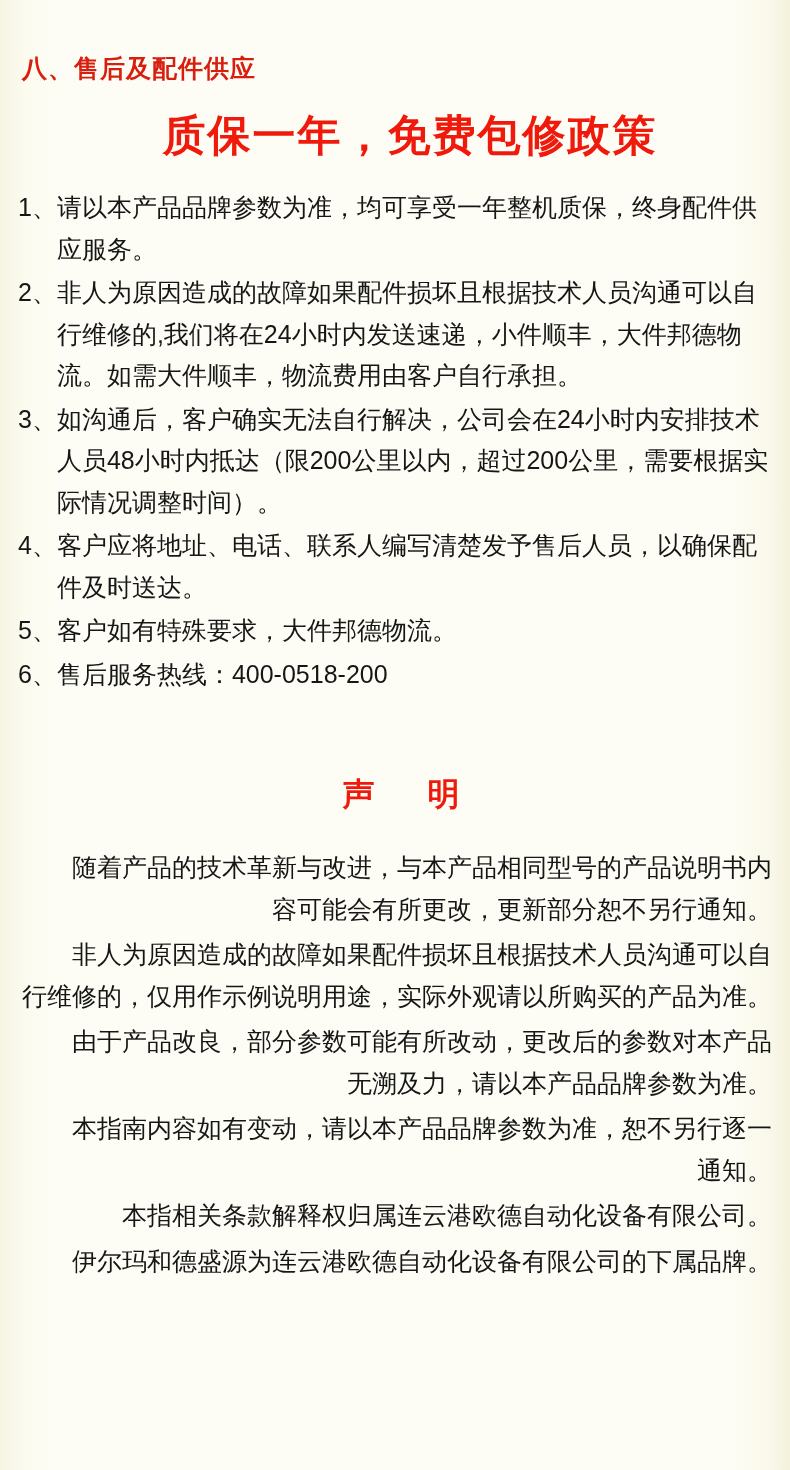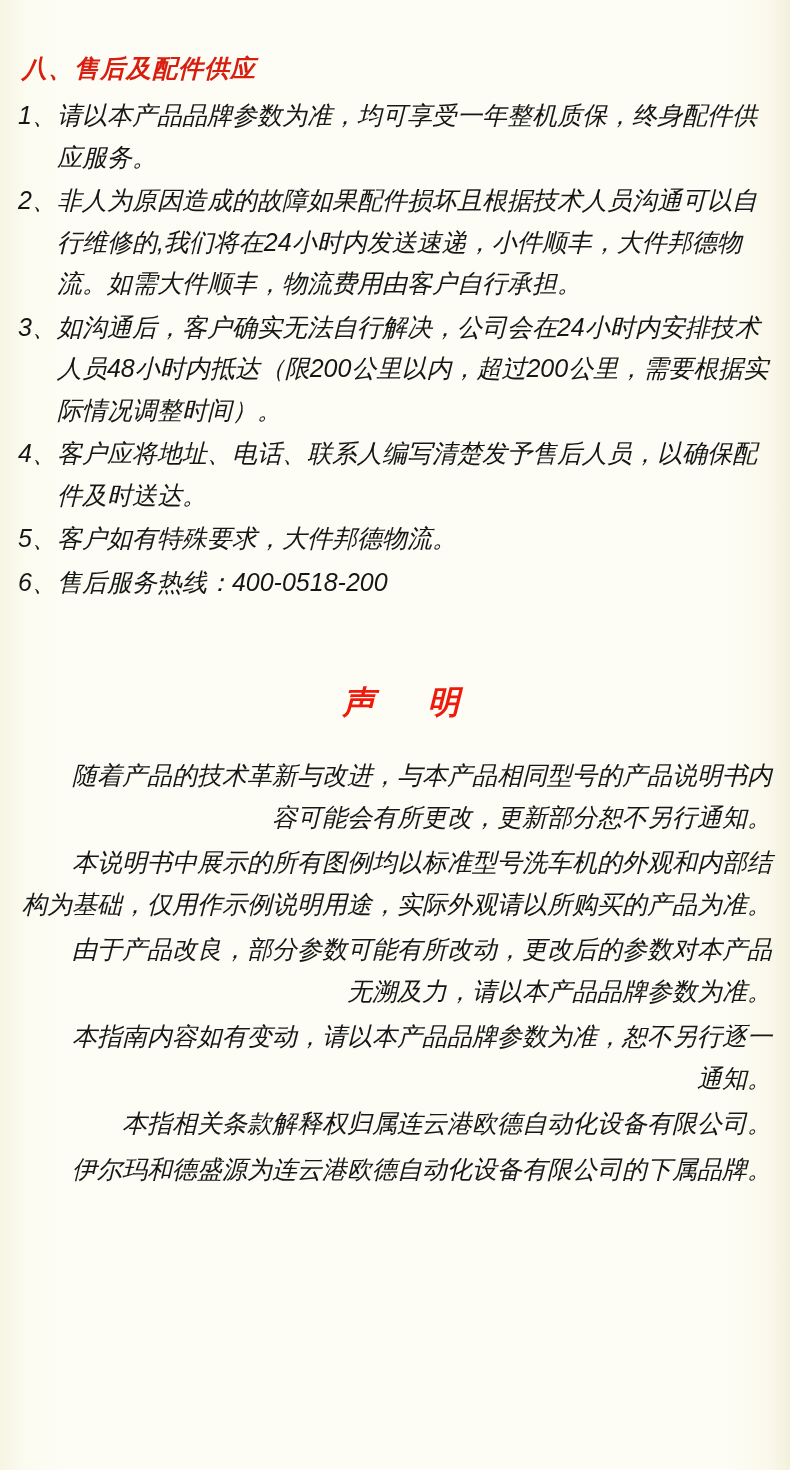--- a/index.html
+++ b/index.html
@@ -15,21 +15,20 @@
     -webkit-font-smoothing: antialiased;
   }
   .page {
     position: relative;
     width: 790px;
     min-height: 1470px;
     box-sizing: border-box;
     padding: 52px 18px 10px 18px;
     background:
       linear-gradient(to right, #f6f4e2 0px, #fcfbf0 26px, #fdfdf5 60px, #fdfdf5 730px, #faf8ea 770px, #f3f0dc 790px);
-    font-style: italic;
   }
   .section-title {
     color: #d81f0f;
     font-size: 25px;
     font-weight: bold;
     letter-spacing: 1px;
     margin: 0 0 10px 4px;
   }
   .big-headline {
     color: #ef1a0c;
@@ -79,20 +78,21 @@
     text-align: right;
   }
 </style>
 </head>
 <body>
 
 <div class="page">
 
   <h1 class="section-title">八、售后及配件供应</h1>
 
+  <h2 class="big-headline">质保一年，免费包修政策</h2>
 
   <ul class="list">
     <li>
       <span class="num">1、</span>
       <span class="txt">请以本产品品牌参数为准，均可享受一年整机质保，终身配件供应服务。</span>
     </li>
     <li>
       <span class="num">2、</span>
       <span class="txt">非人为原因造成的故障如果配件损坏且根据技术人员沟通可以自行维修的,我们将在24小时内发送速递，小件顺丰，大件邦德物流。如需大件顺丰，物流费用由客户自行承担。</span>
     </li>
@@ -111,20 +111,20 @@
     <li>
       <span class="num">6、</span>
       <span class="txt">售后服务热线：400-0518-200</span>
     </li>
   </ul>
 
   <h2 class="declaration-title">声  明</h2>
 
   <div>
     <p class="para">随着产品的技术革新与改进，与本产品相同型号的产品说明书内容可能会有所更改，更新部分恕不另行通知。</p>
-    <p class="para">本说明书中展示的所有图例均以标准型号洗车机的外观和内部结构为基础，仅用作示例说明用途，实际外观请以所购买的产品为准。</p>
+    <p class="para">非人为原因造成的故障如果配件损坏且根据技术人员沟通可以自行维修的，仅用作示例说明用途，实际外观请以所购买的产品为准。</p>
     <p class="para">由于产品改良，部分参数可能有所改动，更改后的参数对本产品无溯及力，请以本产品品牌参数为准。</p>
     <p class="para">本指南内容如有变动，请以本产品品牌参数为准，恕不另行逐一通知。</p>
     <p class="para">本指相关条款解释权归属连云港欧德自动化设备有限公司。</p>
     <p class="para">伊尔玛和德盛源为连云港欧德自动化设备有限公司的下属品牌。</p>
   </div>
 
 </div>
 
 </body></html>

